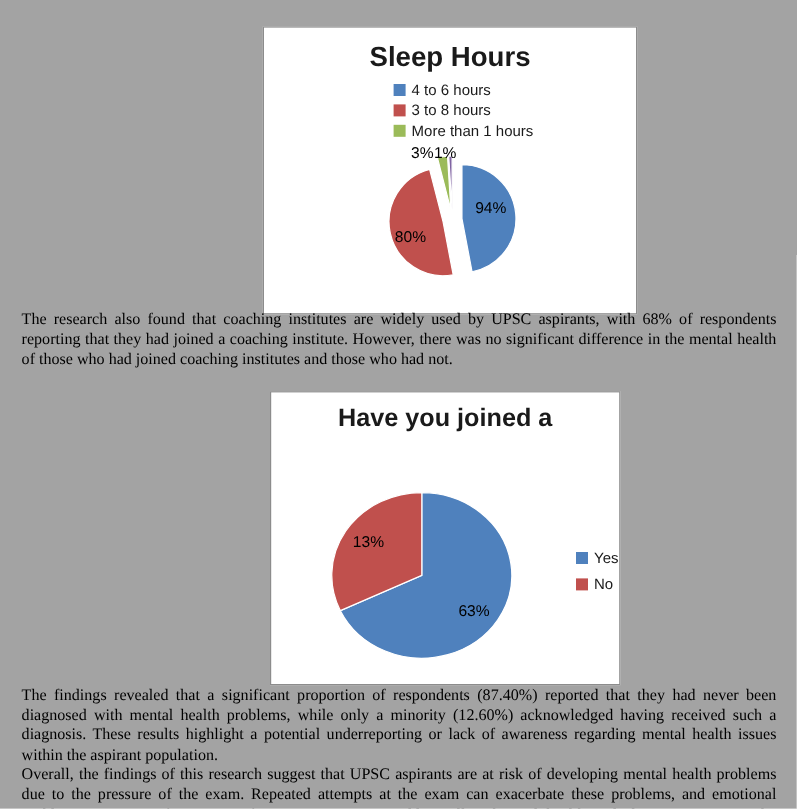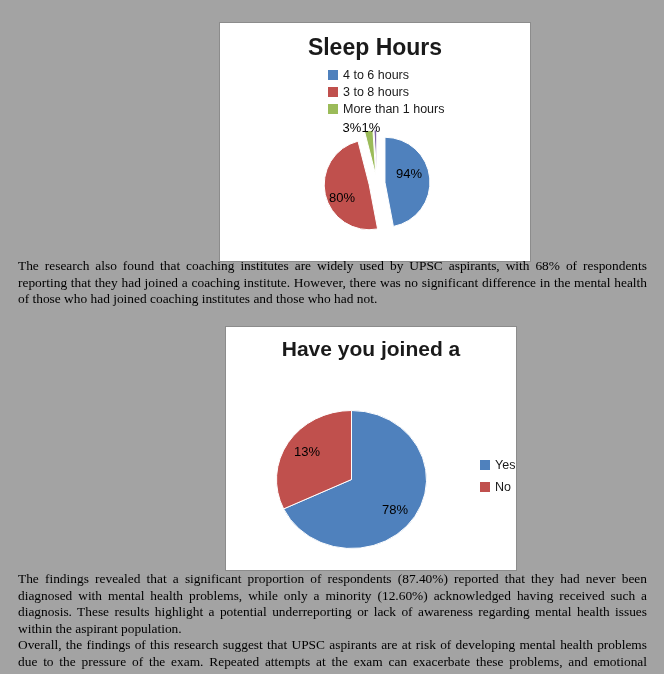--- a/index.html
+++ b/index.html
@@ -93,21 +93,21 @@
 
   <figure class="chart-box" id="chart2">
     <div class="chart-title">
       <span class="tline">Have you joined a</span>
     </div>
     <svg class="pie-svg" id="pie2" width="290" height="243" viewBox="0 0 290 243">
         <path d="M 125.5 152.5 L 125.5 83.5 A 75 69 0 1 1 57.63797106504853 181.87877111799 Z" fill="#4F81BD" stroke="#ffffff" stroke-width="1"></path>
         <path d="M 125.5 152.5 L 57.63797106504853 181.87877111799 A 75 69 0 0 1 125.49999999999999 83.5 Z" fill="#C0504D" stroke="#ffffff" stroke-width="1"></path>
       </svg>
     <div class="label-layer" id="labels2">
-        <div class="data-label" style="left: 169px; top: 182px;">78%</div>
+        <div class="data-label" style="left: 169px; top: 182px;">63%</div>
         <div class="data-label" style="left: 81px; top: 124px;">13%</div>
       </div>
     <div class="legend" id="legend2">
         <div class="legend-item">
           <span class="swatch" style="background: rgb(79, 129, 189);"></span>
           <span>Yes</span>
         </div>
         <div class="legend-item">
           <span class="swatch" style="background: rgb(192, 80, 77);"></span>
           <span>No</span>

